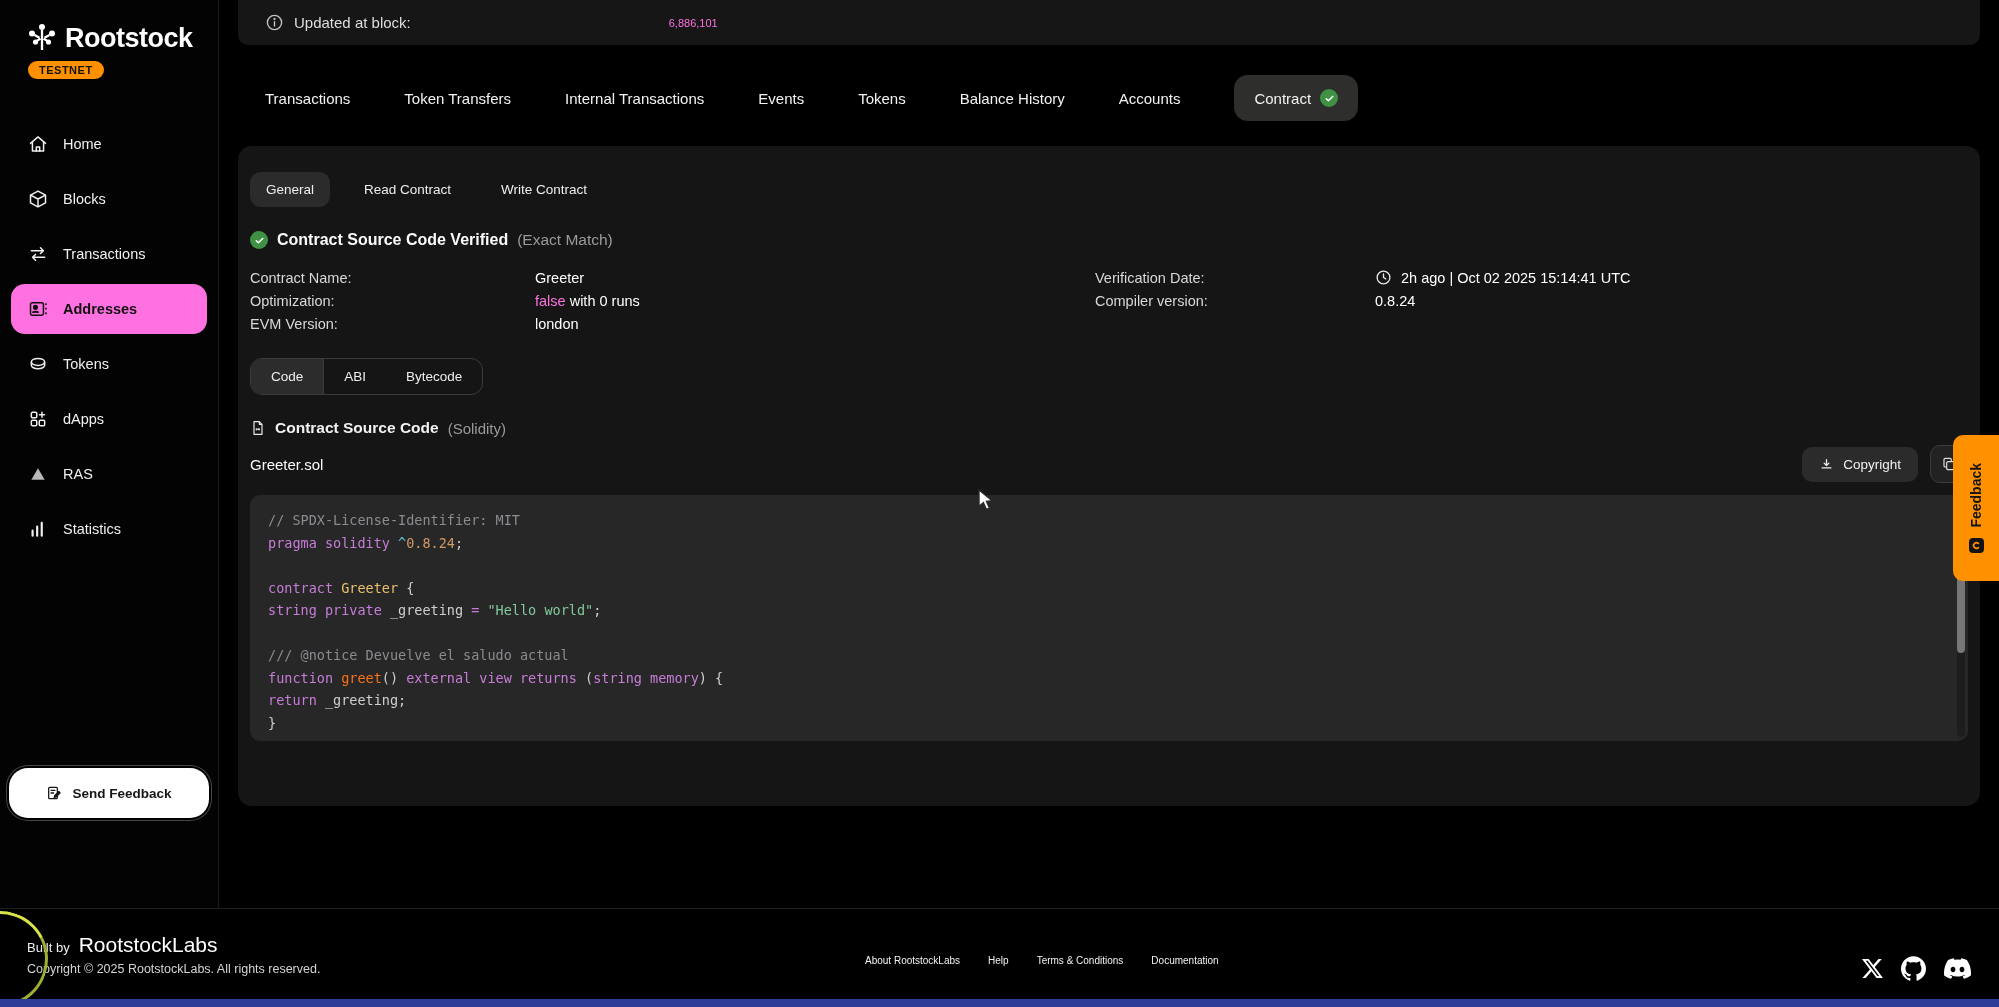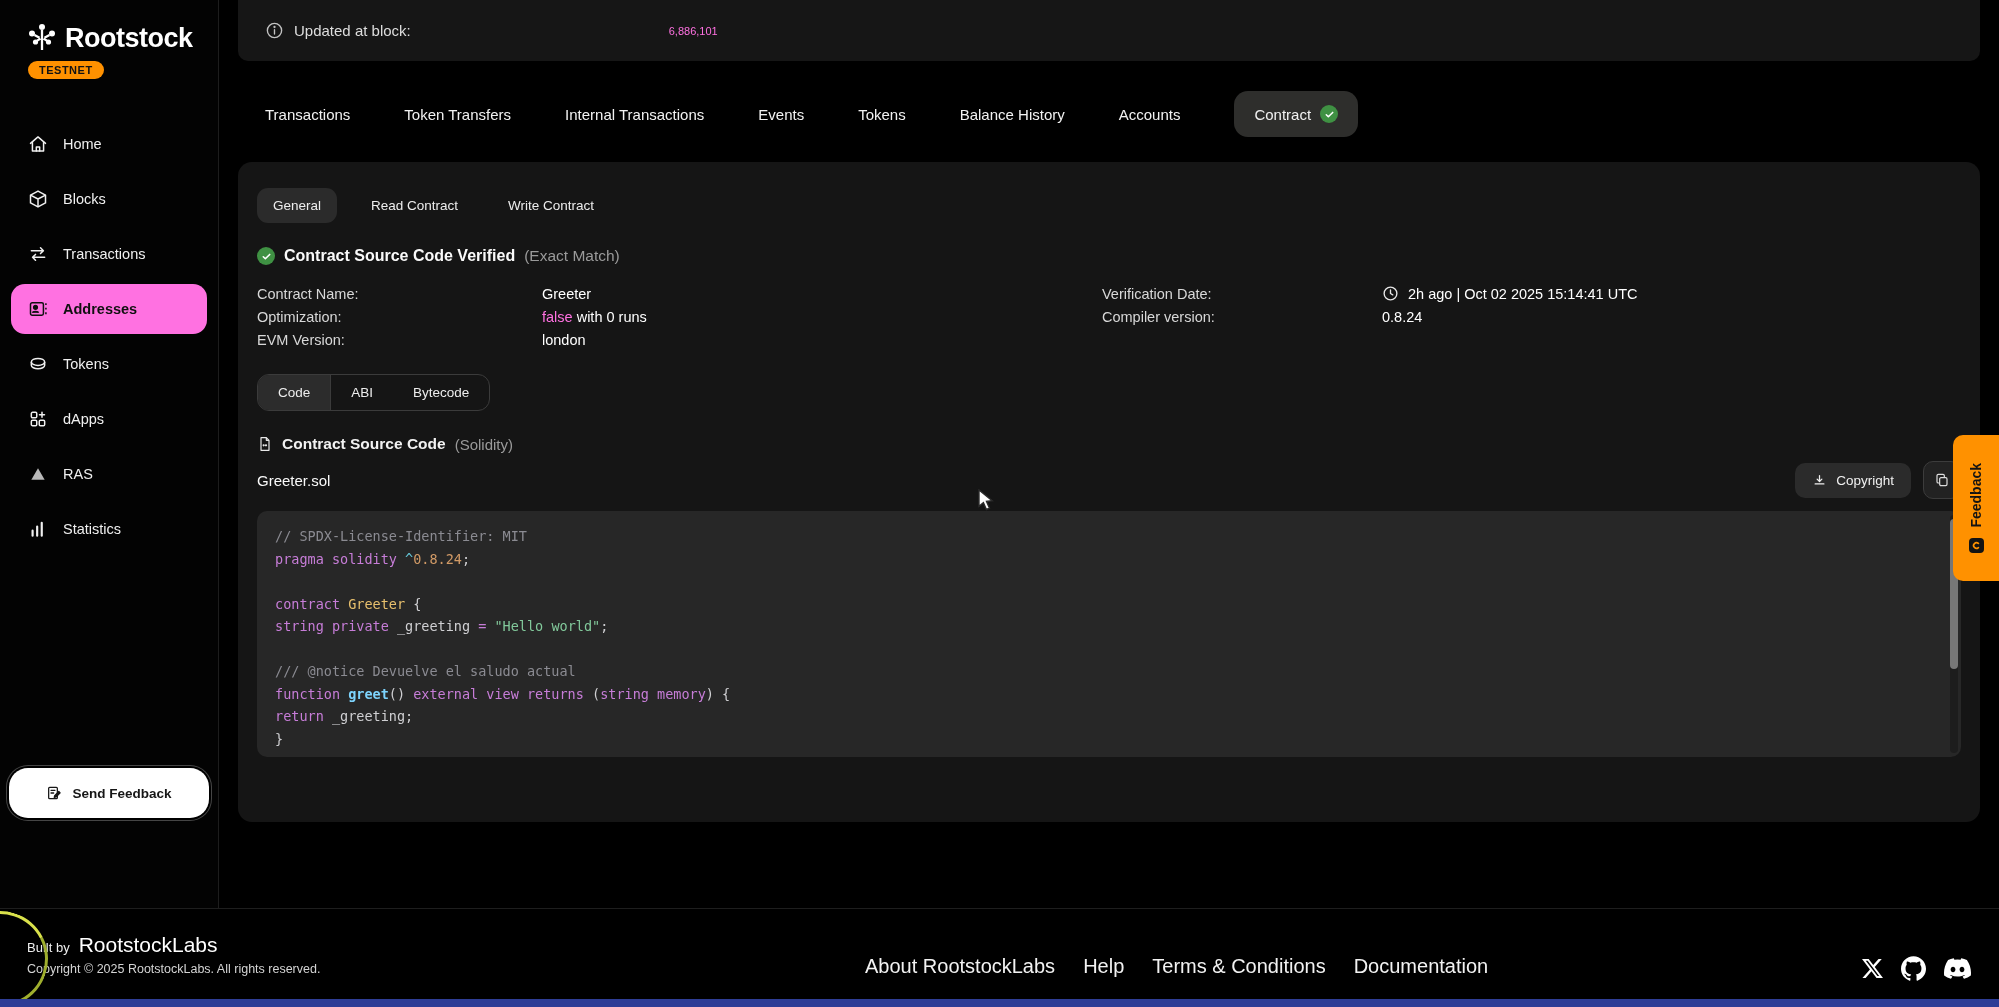--- a/index.html
+++ b/index.html
@@ -20,34 +20,34 @@
     border-radius:14px; margin-bottom:5px; font-size:14.5px; color:#f0f0f0; cursor:pointer; }
   .nav-item svg { flex:0 0 auto; }
   .nav-item.active { background:#FF71E1; color:#101010; font-weight:600; }
   .send-feedback { position:absolute; left:9px; bottom:90px; width:200px; height:50px;
     background:#fff; color:#161616; border:none; border-radius:19px; display:flex; align-items:center;
     justify-content:center; gap:10px; font-size:13.5px; font-weight:600;
     box-shadow:0 0 0 2px #000, 0 0 0 3px #454545; cursor:pointer; font-family:inherit; }
 
   
   .main { position:absolute; left:219px; top:0; width:1780px; height:908px; }
-  .topbar { margin:0 19px; height:61px; background:#161616; border-radius:0 0 10px 10px;
+  .topbar { margin:0 19px; height:45px; background:#161616; border-radius:0 0 10px 10px;
     display:flex; align-items:center; padding:0 27px; }
   .topbar-label { display:flex; align-items:center; gap:10px; color:#dedede; font-size:15px; }
   .block-number { margin-left:258px; color:#FF71E1; font-size:11px; }
 
   .tabs-row { margin:25px 19px 0; height:56px; display:flex; align-items:center; gap:54px;
     padding-left:27px; }
   .tab { font-size:15px; color:#f2f2f2; cursor:pointer; white-space:nowrap; }
   .tab.active { background:#2e2e2c; border-radius:14px; padding:14px 20px; display:flex;
     align-items:center; gap:9px; }
   .check-badge { width:18px; height:18px; border-radius:50%; background:#3F9143; display:inline-flex;
     align-items:center; justify-content:center; }
 
-  .card { margin:20px 19px 0; background:#151515; border-radius:14px; padding:26px 19px 28px;
+  .card { margin:20px 19px 0; background:#151515; border-radius:14px; padding:26px 12px 28px;
     min-height:660px; position:relative; }
   .subtabs { display:flex; align-items:center; gap:18px; }
   .subtab { font-size:13.5px; color:#ededed; padding:10px 16px; cursor:pointer; }
   .subtab.active { background:#2b2b2b; border-radius:11px; }
 
   .verified-row { margin-top:24px; display:flex; align-items:center; gap:9px; }
   .verified-title { font-size:16px; font-weight:bold; color:#fafafa; }
   .verified-note { font-size:15.5px; color:#9a9a9a; }
 
   .details { margin-top:20px; display:grid; grid-template-columns:285px 560px 280px auto;
@@ -80,21 +80,21 @@
     font-family:"DejaVu Sans Mono", monospace; font-size:13.5px; line-height:22.5px; }
   .code-scrollbar { position:absolute; right:3px; top:4px; bottom:4px; width:8px;
     background:#1d1d1d; border-radius:4px; }
   .code-thumb { position:absolute; right:0; top:4px; width:8px; height:150px; background:#777;
     border-radius:4px; }
   .tok-cm { color:#8b8b92; }
   .tok-kw { color:#c77dd8; }
   .tok-num { color:#d19a66; }
   .tok-str { color:#82c99b; }
   .tok-cls { color:#e8c06d; }
-  .tok-fn { color:#7dd3fc;font-weight:bold; }
+  .tok-fn { color:#f97316; }
   .tok-op { color:#63c3d4; }
   .tok-pl { color:#cfcfd2; }
 
   
   .feedback-tab { position:absolute; right:0; top:435px; width:46px; height:146px; background:#FF9100;
     border-radius:10px 0 0 10px; display:flex; flex-direction:column; align-items:center;
     justify-content:center; gap:10px; cursor:pointer; }
   .feedback-text { writing-mode:vertical-rl; transform:rotate(180deg); color:#131313;
     font-size:14px; font-weight:bold; }
   .feedback-mini-icon { width:15px; height:15px; background:#131313; border-radius:4px;
@@ -102,21 +102,21 @@
 
   
   .footer { position:absolute; left:0; top:908px; width:1999px; height:91px; background:#000;
     border-top:1px solid #1e1e1e; }
   .footer-left { position:absolute; left:27px; top:24px; }
   .builtby-row { display:flex; align-items:baseline; gap:9px; }
   .builtby { font-size:13px; color:#efefef; }
   .company { font-size:21px; font-weight:500; color:#fff; }
   .copyright { margin-top:5px; font-size:12.5px; color:#d4d4d4; }
   .footer-links { position:absolute; left:865px; top:46px; display:flex; gap:28px; }
-  .footer-link { font-size:20px; color:#f2f2f2; cursor:pointer; white-space:nowrap; }
+  .footer-link { font-size:10px; color:#f2f2f2; cursor:pointer; white-space:nowrap; }
   .footer-social { position:absolute; right:28px; top:46px; display:flex; align-items:center; gap:18px; }
   .social-icon { cursor:pointer; }
 
   .bottom-strip { position:absolute; left:0; top:999px; width:1999px; height:8px; background:#2e3d96; }
   .corner-arc { position:absolute; left:-48px; top:911px; width:96px; height:96px; border-radius:50%;
     border:3px solid transparent; border-top-color:#d9e14b; border-right-color:#9fae2e;
     transform:rotate(18deg); pointer-events:none; }
 
   .mouse-cursor { position:absolute; left:978px; top:489px; pointer-events:none; }
 </style>

